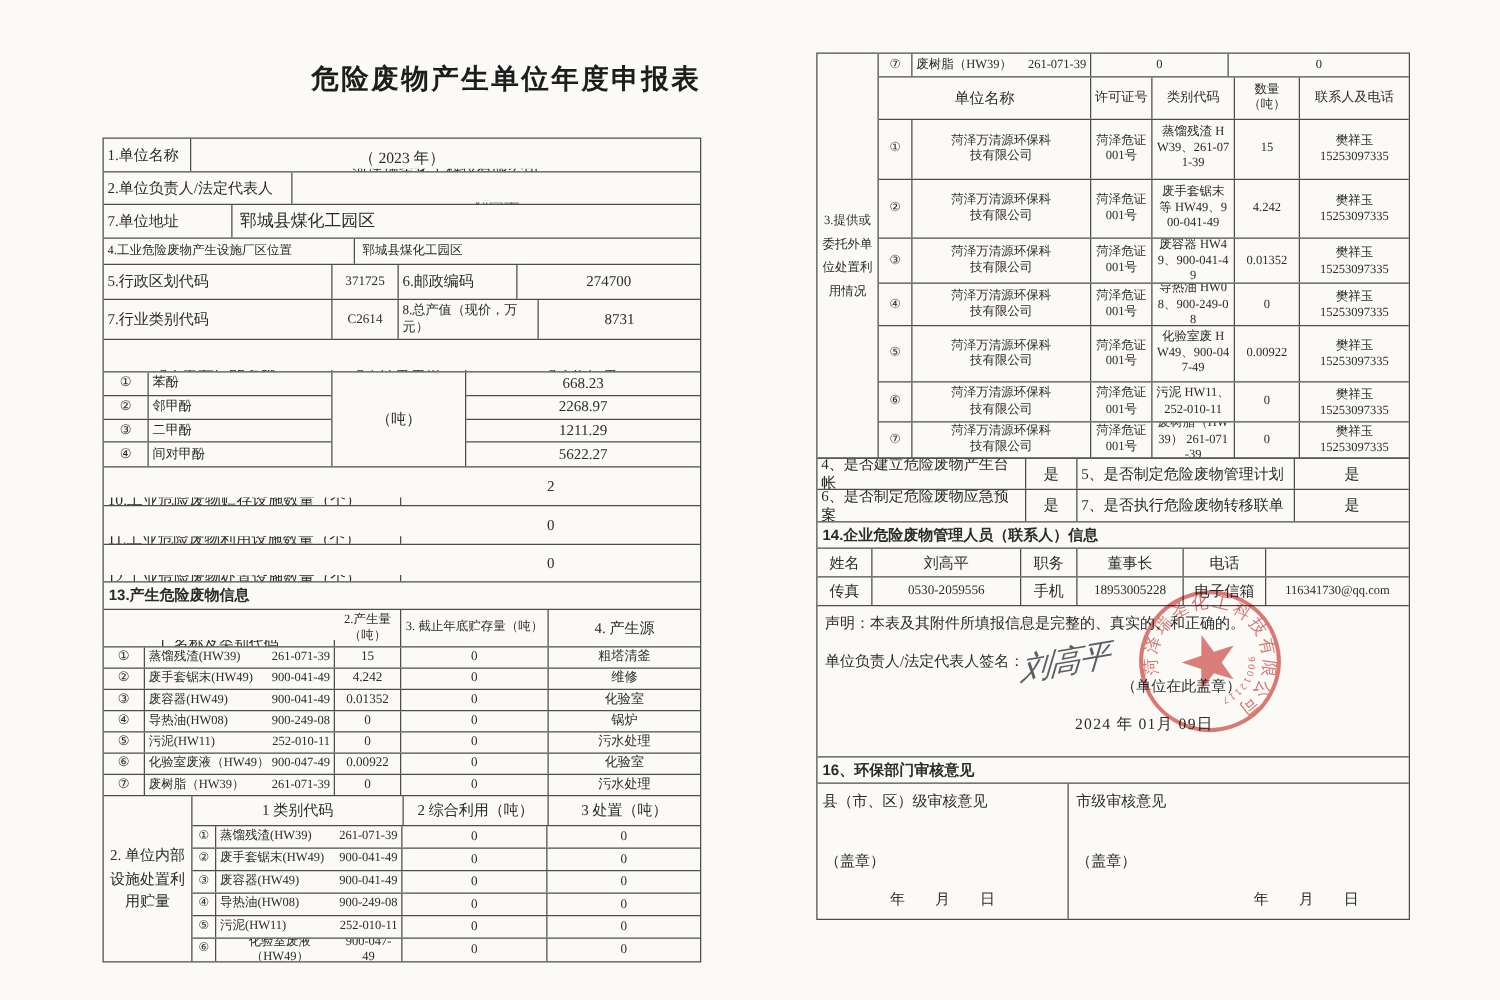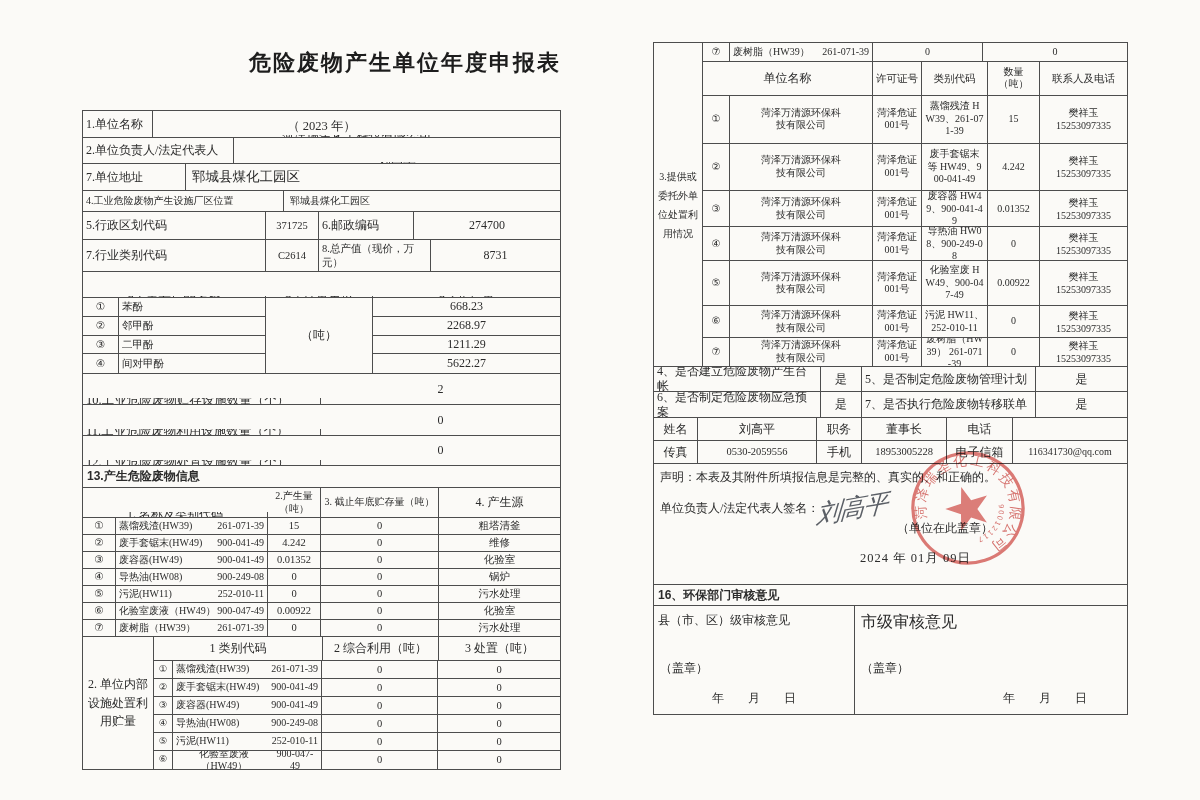--- a/index.html
+++ b/index.html
@@ -393,20 +393,23 @@
     <div class="c l" style="width:174px;">5、是否制定危险废物管理计划</div>
     <div class="c e">是</div>
   </div>
   <div class="r" style="height:26px;">
     <div class="c l" style="width:167px;">6、是否制定危险废物应急预案</div>
     <div class="c" style="width:41px;">是</div>
     <div class="c l" style="width:174px;">7、是否执行危险废物转移联单</div>
     <div class="c e">是</div>
   </div>
 
+  <div class="r" style="height:21px;">
+    <div class="c e l bd" style="padding-left:4px;">14.企业危险废物管理人员（联系人）信息</div>
+  </div>
   <div class="r" style="height:23px;">
     <div class="c" style="width:44px;">姓名</div>
     <div class="c" style="width:119px;">刘高平</div>
     <div class="c" style="width:45px;">职务</div>
     <div class="c" style="width:85px;">董事长</div>
     <div class="c" style="width:66px;">电话</div>
     <div class="c e"></div>
   </div>
   <div class="r" style="height:23px;">
     <div class="c" style="width:44px;">传真</div>
@@ -445,18 +448,18 @@
   <div class="r" style="height:21px;">
     <div class="c e l bd" style="padding-left:4px;">16、环保部门审核意见</div>
   </div>
   <div class="r nb" style="height:108px;">
     <div style="width:201px;border-right:1px solid #4d4d4d;box-sizing:border-box;position:relative;">
       <div class="abs" style="left:4px;top:6px;font-size:12px;">县（市、区）级审核意见</div>
       <div class="abs" style="left:6px;top:54px;font-size:12px;">（盖章）</div>
       <div class="abs" style="left:58px;top:84px;font-size:12px;">年　　月　　日</div>
     </div>
     <div style="flex:1;position:relative;">
-      <div class="abs" style="left:6px;top:6px;font-size:16px;">市级审核意见</div>
+      <div class="abs" style="left:6px;top:6px;font-size:12px;">市级审核意见</div>
       <div class="abs" style="left:6px;top:54px;font-size:12px;">（盖章）</div>
       <div class="abs" style="left:148px;top:84px;font-size:12px;">年　　月　　日</div>
     </div>
   </div>
 </div>
 
 </body></html>

